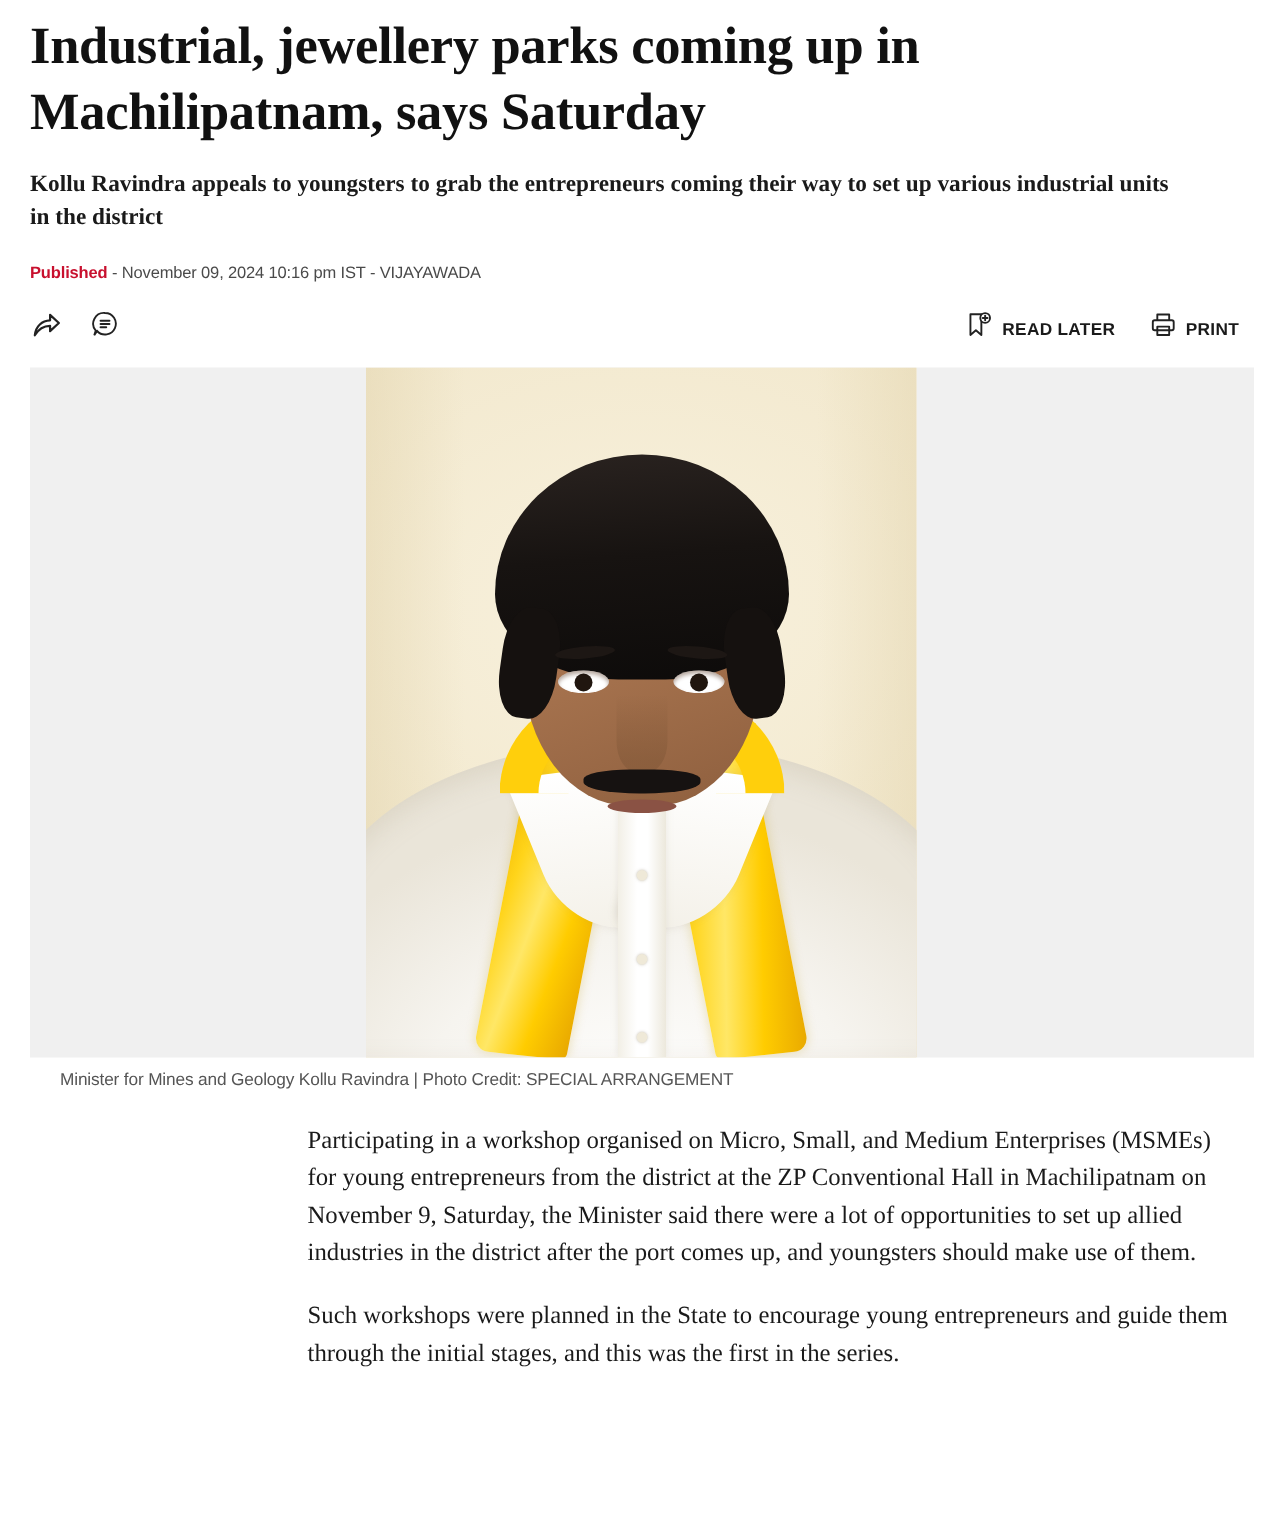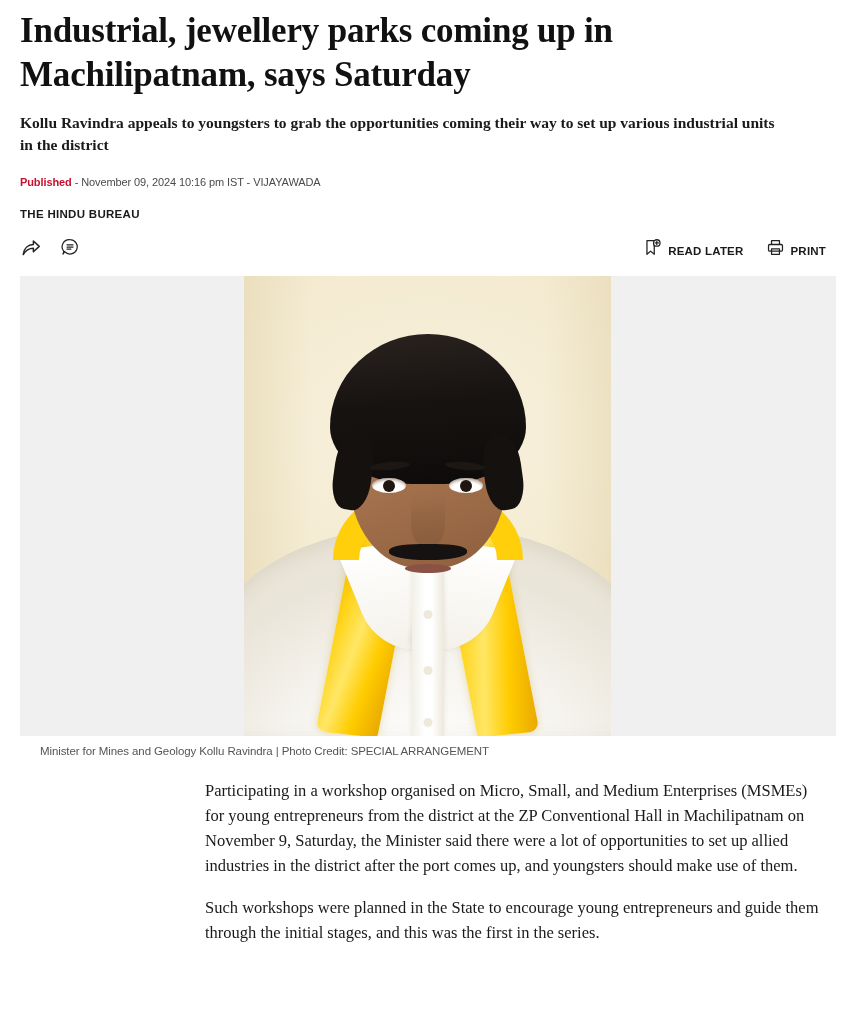--- a/index.html
+++ b/index.html
@@ -368,28 +368,27 @@
   }
   .body-wrap p:last-child { margin-bottom: 0; }
 </style>
 </head>
 <body>
 
 <div class="article">
 
   <h1 class="headline">Industrial, jewellery parks coming up in Machilipatnam, says Saturday</h1>
 
-  <h2 class="subhead">Kollu Ravindra appeals to youngsters to grab the opportunities coming their way to set up various industrial units in the district</h2>
+  <h2 class="subhead">Kollu Ravindra appeals to youngsters to grab the entrepreneurs coming their way to set up various industrial units in the district</h2>
 
   <div class="published-line">
     <span class="published-label">Published</span>
     <span class="published-rest">- November 09, 2024 10:16 pm IST - VIJAYAWADA</span>
   </div>
 
-  <div class="byline">THE HINDU BUREAU</div>
 
   <div class="action-bar">
     <div class="action-left">
       <button class="action-btn">
         <span class="icon-sq">
           <svg width="22" height="22" viewBox="0 0 24 24" fill="none" stroke="#222" stroke-width="1.6" stroke-linecap="round" stroke-linejoin="round">
             <path d="M3.5 20.2 C4.2 13.4 8.8 9.6 14.6 9.3 L14.6 5.4 L21 11.3 L14.6 17.2 L14.6 13.3 C9.8 13.3 6.2 15.6 3.5 20.2 Z"></path>
           </svg>
         </span>
       </button>

